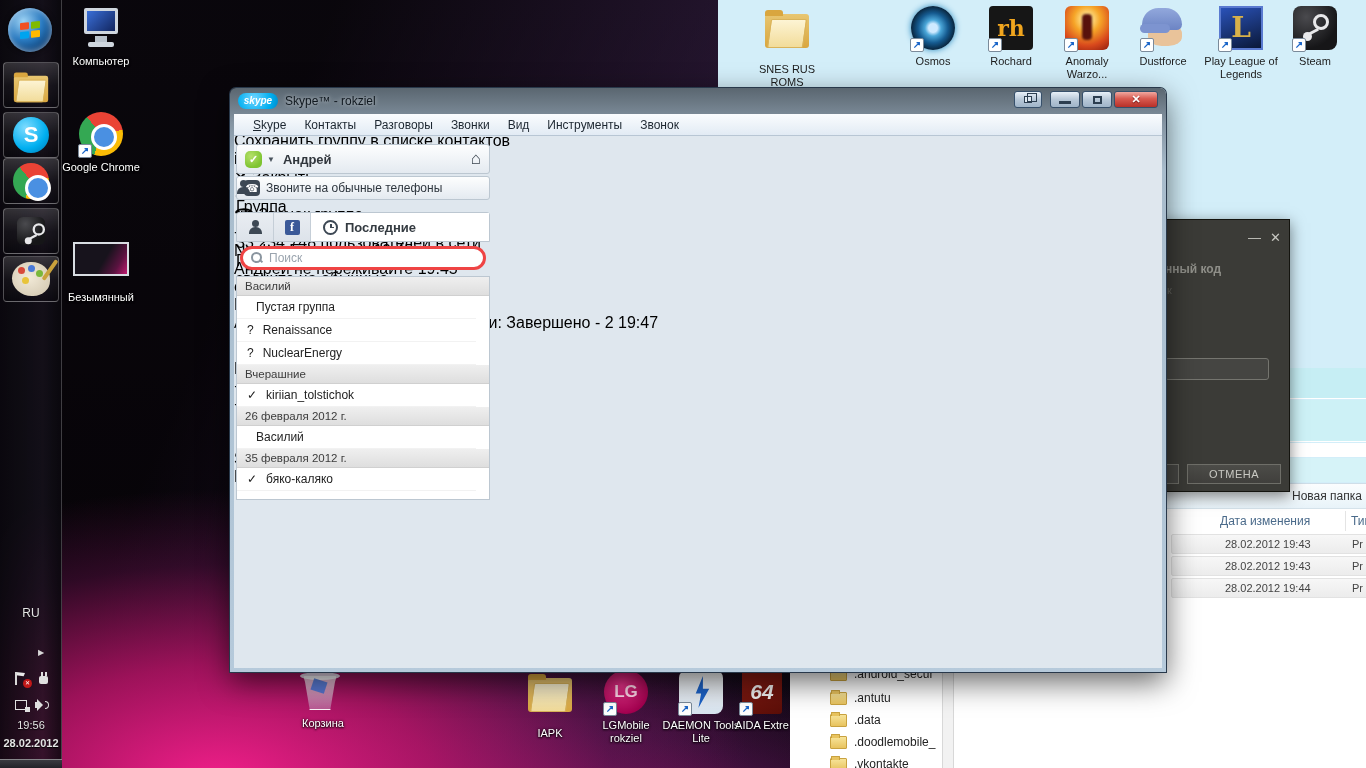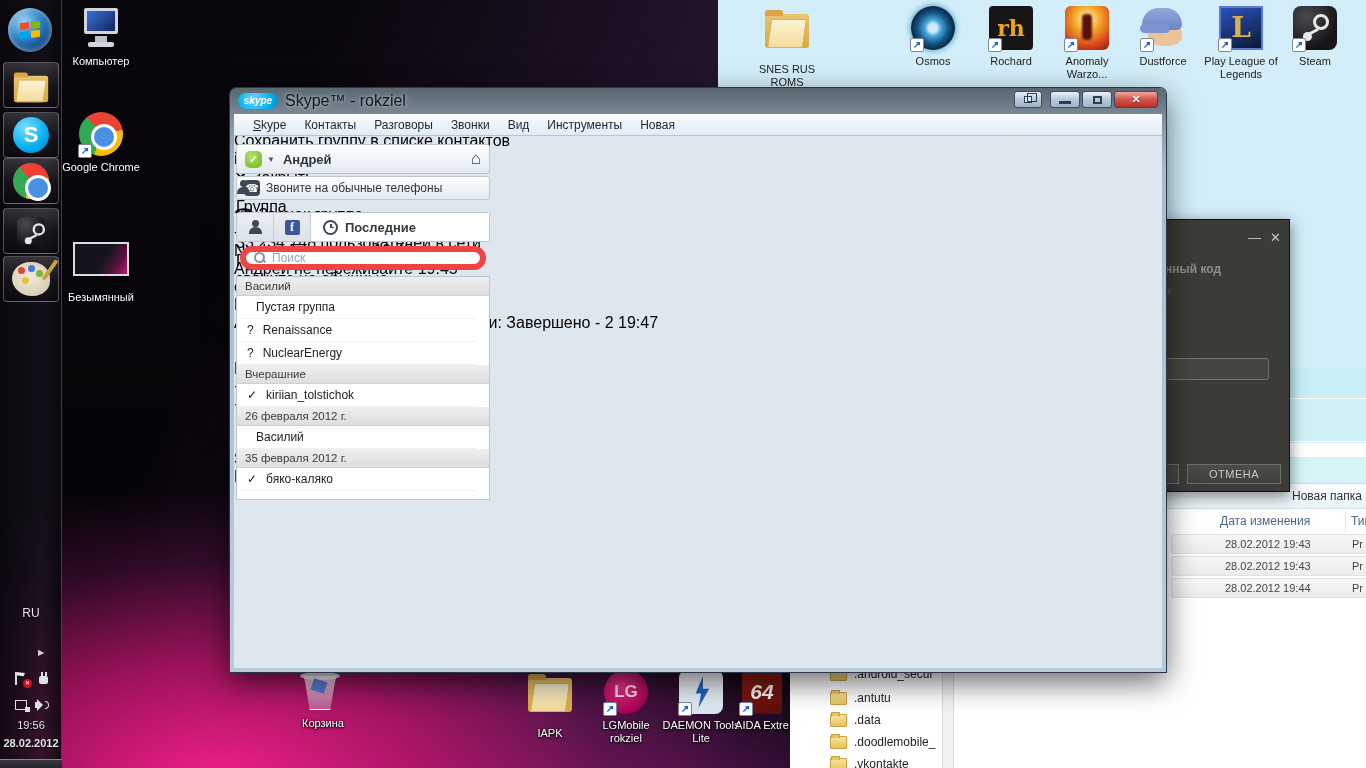--- a/index.html
+++ b/index.html
@@ -96,21 +96,21 @@
   #dark-dialog .ctl { position:absolute; top:10px; color:#c8c8c2; font-size:13px; }
   #dd-title { position:absolute; left:34px; top:42px; font-size:12px; font-weight:bold; color:#8f8f89; }
   #dd-line2 { position:absolute; left:36px; top:64px; font-size:11px; color:#63635e; }
   #dd-input { position:absolute; left:34px; top:138px; width:104px; height:22px; background:#454542; border:1px solid #75756f; border-radius:3px; }
   #dd-cancel { position:absolute; left:56px; top:244px; width:94px; height:20px; background:linear-gradient(180deg,#4c4c48,#403f3c); border:1px solid #6e6e68; color:#c9c9c3; font-size:11px; text-align:center; line-height:19px; letter-spacing:.5px; }
   #dd-btn-partial { position:absolute; left:16px; top:244px; width:32px; height:20px; background:#46item4643; background:#464643; border:1px solid #6e6e68; }
   
   #skype-win { position:absolute; left:230px; top:88px; width:936px; height:584px; border-radius:6px 6px 0 0; background:linear-gradient(180deg,#5a6670 0%,#8494a2 6%,#a8bccc 14%,#b6cadb 100%); box-shadow:0 0 0 1px #28384a, 0 10px 30px rgba(0,0,0,.6); z-index:10; }
   #sk-titlebar { position:absolute; left:0; top:0; width:100%; height:26px; display:flex; align-items:center; padding-left:8px; gap:7px; }
   #sk-logo { width:40px; height:16px; border-radius:8px; background:radial-gradient(circle at 40% 35%, #6fd4ff, #00aff0 65%, #0088c8); color:#fff; font-size:10px; font-weight:bold; text-align:center; line-height:16px; font-style:italic; }
-  #sk-title { font-size:16px; color:#10181f; text-shadow:0 0 4px rgba(255,255,255,.7); }
+  #sk-title { font-size:12px; color:#10181f; text-shadow:0 0 4px rgba(255,255,255,.7); }
   .win-ctls { position:absolute; right:8px; top:3px; display:flex; gap:2px; }
   .wbtn { height:17px; border:1px solid #37506b; border-radius:3px; background:linear-gradient(180deg,#e8f0f8,#b8c8d8 50%,#9fb4c8); display:flex; align-items:center; justify-content:center; }
   .wbtn.compact { width:28px; margin-right:6px; }
   .wbtn.min { width:30px; } .wbtn.max { width:30px; }
   .wbtn.close { width:44px; background:linear-gradient(180deg,#f0a8a0,#d85a50 45%,#b83028); color:#fff; font-weight:bold; font-size:11px; text-shadow:0 1px 1px #701010; }
   .wbtn .bar { width:12px; height:3px; background:#2c3e50; margin-top:6px; }
   .wbtn .sq { width:9px; height:8px; border:2px solid #2c3e50; }
   .wbtn .sq2 { position:relative; width:8px; height:7px; border:1.5px solid #2c3e50; background:#dfe9f2; }
   .wbtn .sq2::before { content:""; position:absolute; left:2px; top:-4px; width:8px; height:7px; border:1.5px solid #2c3e50; }
   #sk-body { position:absolute; left:4px; right:4px; top:26px; bottom:4px; background:#dfe7ee; }
@@ -130,21 +130,21 @@
   #lp-tabs { position:absolute; top:68px; left:0; width:254px; height:30px; border:1px solid #bcc7d1; border-radius:3px 3px 0 0; background:linear-gradient(180deg,#e9edf2,#dde3ea); display:flex; }
   .tab-sm { width:37px; border-right:1px solid #c5ced7; display:flex; align-items:center; justify-content:center; }
   .tab-active { flex:1; background:#fff; display:flex; align-items:center; padding-left:12px; gap:7px; font-size:13px; font-weight:bold; color:#333a40; }
   .person-ic { position:relative; width:14px; height:14px; }
   .person-ic::before { content:""; position:absolute; left:4px; top:0; width:7px; height:7px; border-radius:50%; background:#3d4854; }
   .person-ic::after { content:""; position:absolute; left:1px; top:7px; width:13px; height:7px; border-radius:6px 6px 0 0; background:#3d4854; }
   .fb-ic { width:15px; height:15px; background:#3b5998; border-radius:2px; color:#fff; font-weight:bold; font-size:12px; text-align:center; line-height:15px; font-family:"Liberation Serif",serif; }
   .clock-ic { width:15px; height:15px; border:2px solid #3d4854; border-radius:50%; position:relative; }
   .clock-ic::before { content:""; position:absolute; left:5px; top:2px; width:1.5px; height:4px; background:#3d4854; }
   .clock-ic::after { content:""; position:absolute; left:5px; top:5px; width:4px; height:1.5px; background:#3d4854; }
-  #lp-search { position:absolute; top:102px; left:4px; width:246px; height:24px; background:#fff; border:6px solid #ef4444; border-radius:12px; display:flex; align-items:center; padding-left:8px; gap:6px; }
+  #lp-search { position:absolute; top:102px; left:4px; width:246px; height:24px; background:#fff; border:3px solid #ef4444; border-radius:12px; display:flex; align-items:center; padding-left:8px; gap:6px; }
   #lp-search input { border:none; outline:none; font-size:12px; color:#444; width:190px; font-family:"Liberation Sans",sans-serif; background:transparent; }
   #lp-search input::placeholder { color:#9aa4ae; }
   .mag-ic { position:relative; width:12px; height:12px; }
   .mag-ic::before { content:""; position:absolute; left:0; top:0; width:7px; height:7px; border:2px solid #8a959f; border-radius:50%; }
   .mag-ic::after { content:""; position:absolute; left:8px; top:8px; width:4px; height:2px; background:#8a959f; transform:rotate(45deg); }
   #lp-list { position:absolute; top:132px; left:0; width:254px; height:224px; background:#fff; border:1px solid #bcc7d1; overflow:hidden; }
   .lrow-h { height:19px; background:linear-gradient(180deg,#efefef,#dedede); border-bottom:1px solid #d0d0d0; font-size:11.5px; color:#3c3c3c; line-height:18px; padding-left:8px; }
   .lrow { height:23px; display:flex; align-items:center; padding-left:10px; gap:9px; font-size:12px; color:#222; border-bottom:1px solid #f2f2f2; width:239px; }
   .lrow.sel { background:linear-gradient(180deg,#5śc; background:linear-gradient(180deg,#5a9fdd,#2e7ac4); color:#0d2b4a; border-bottom:1px solid #2567ab; }
   .st-sm { width:15px; height:15px; border-radius:5px; flex:none; }
@@ -427,21 +427,21 @@
       </div>
     </div>
     <div id="sk-body">
       <div id="sk-menubar">
         <span>Skype</span>
         <span>Контакты</span>
         <span>Разговоры</span>
         <span>Звонки</span>
         <span>Вид</span>
         <span>Инструменты</span>
-        <span>Новая</span>
+        <span>Звонок</span>
       </div>
 
       <div id="sk-left">
         <div class="lp-bar" id="lp-user">
           <span class="st-big">✓</span>
           <span class="caret">▼</span>
           <span class="nm">Андрей</span>
           <span class="home-g">⌂</span>
         </div>
         <div class="lp-bar" id="lp-call">

